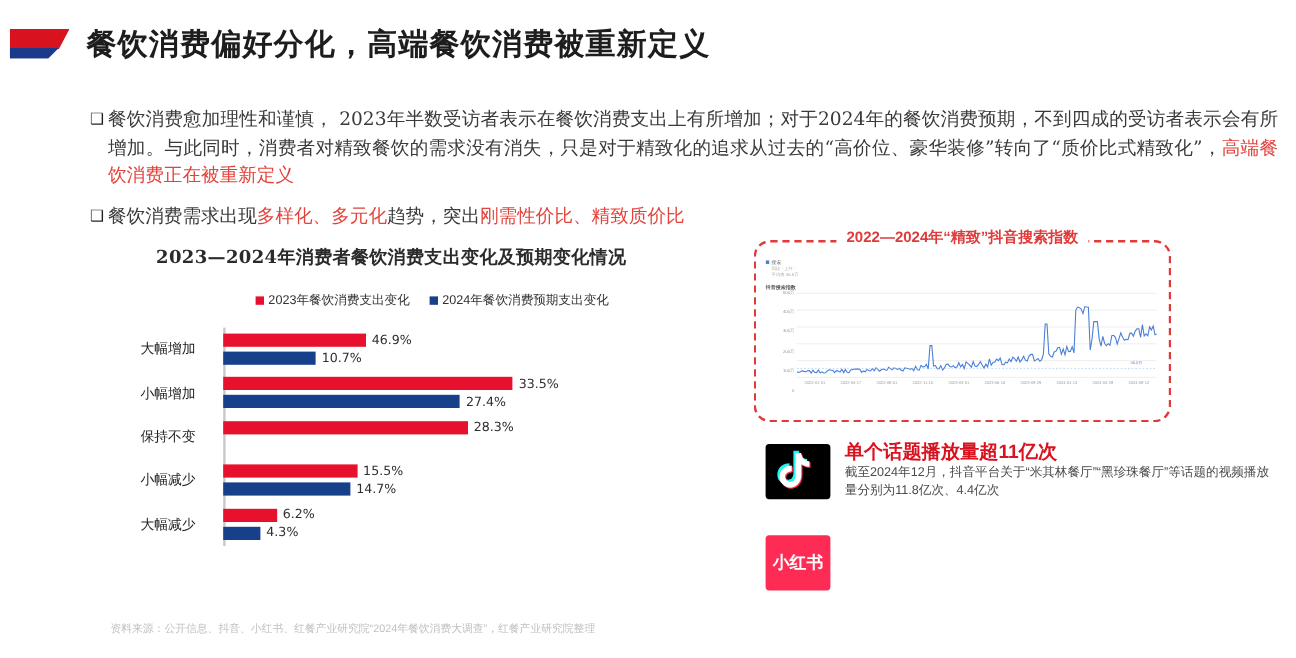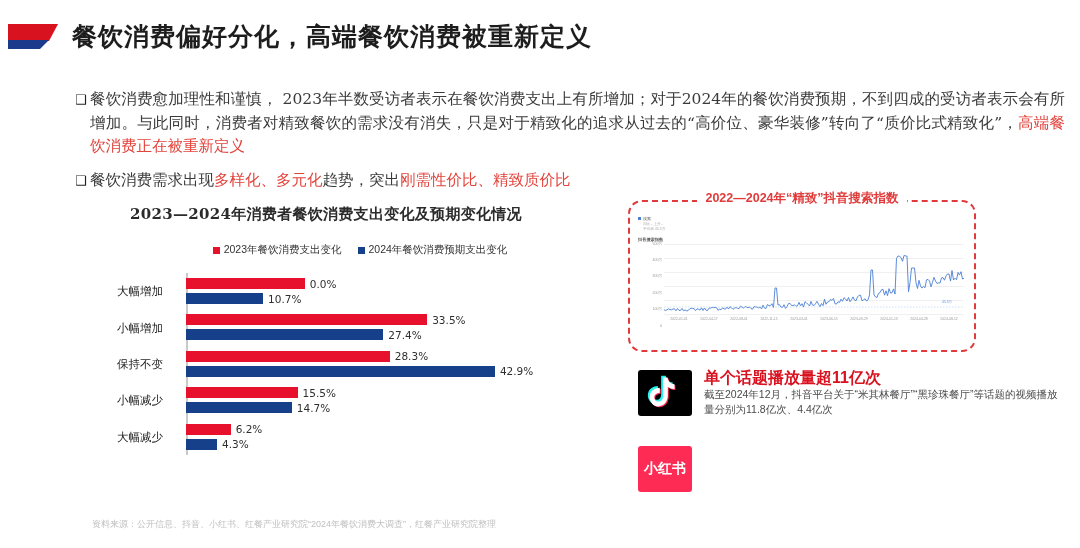--- a/index.html
+++ b/index.html
@@ -175,21 +175,21 @@
       <span>2024年餐饮消费预期支出变化</span>
     </span>
   </div>
   <div class="plot">
     <div class="axis-line"></div>
     <div id="bar-groups">
         <div class="grp">
           <div class="cat">大幅增加</div>
           <div class="barrow r">
             <span class="bar red" style="width: 118.8px;"></span>
-            <span class="barlabel">0.0%</span>
+            <span class="barlabel">46.9%</span>
           </div>
           <div class="barrow b">
             <span class="bar blue" style="width: 77.04px;"></span>
             <span class="barlabel">10.7%</span>
           </div>
         </div>
         <div class="grp">
           <div class="cat">小幅增加</div>
           <div class="barrow r">
             <span class="bar red" style="width: 241.2px;"></span>
@@ -198,24 +198,20 @@
           <div class="barrow b">
             <span class="bar blue" style="width: 197.28px;"></span>
             <span class="barlabel">27.4%</span>
           </div>
         </div>
         <div class="grp">
           <div class="cat">保持不变</div>
           <div class="barrow r">
             <span class="bar red" style="width: 203.76px;"></span>
             <span class="barlabel">28.3%</span>
-          </div>
-          <div class="barrow b">
-            <span class="bar blue" style="width: 308.88px;"></span>
-            <span class="barlabel">42.9%</span>
           </div>
         </div>
         <div class="grp">
           <div class="cat">小幅减少</div>
           <div class="barrow r">
             <span class="bar red" style="width: 111.6px;"></span>
             <span class="barlabel">15.5%</span>
           </div>
           <div class="barrow b">
             <span class="bar blue" style="width: 105.84px;"></span>

